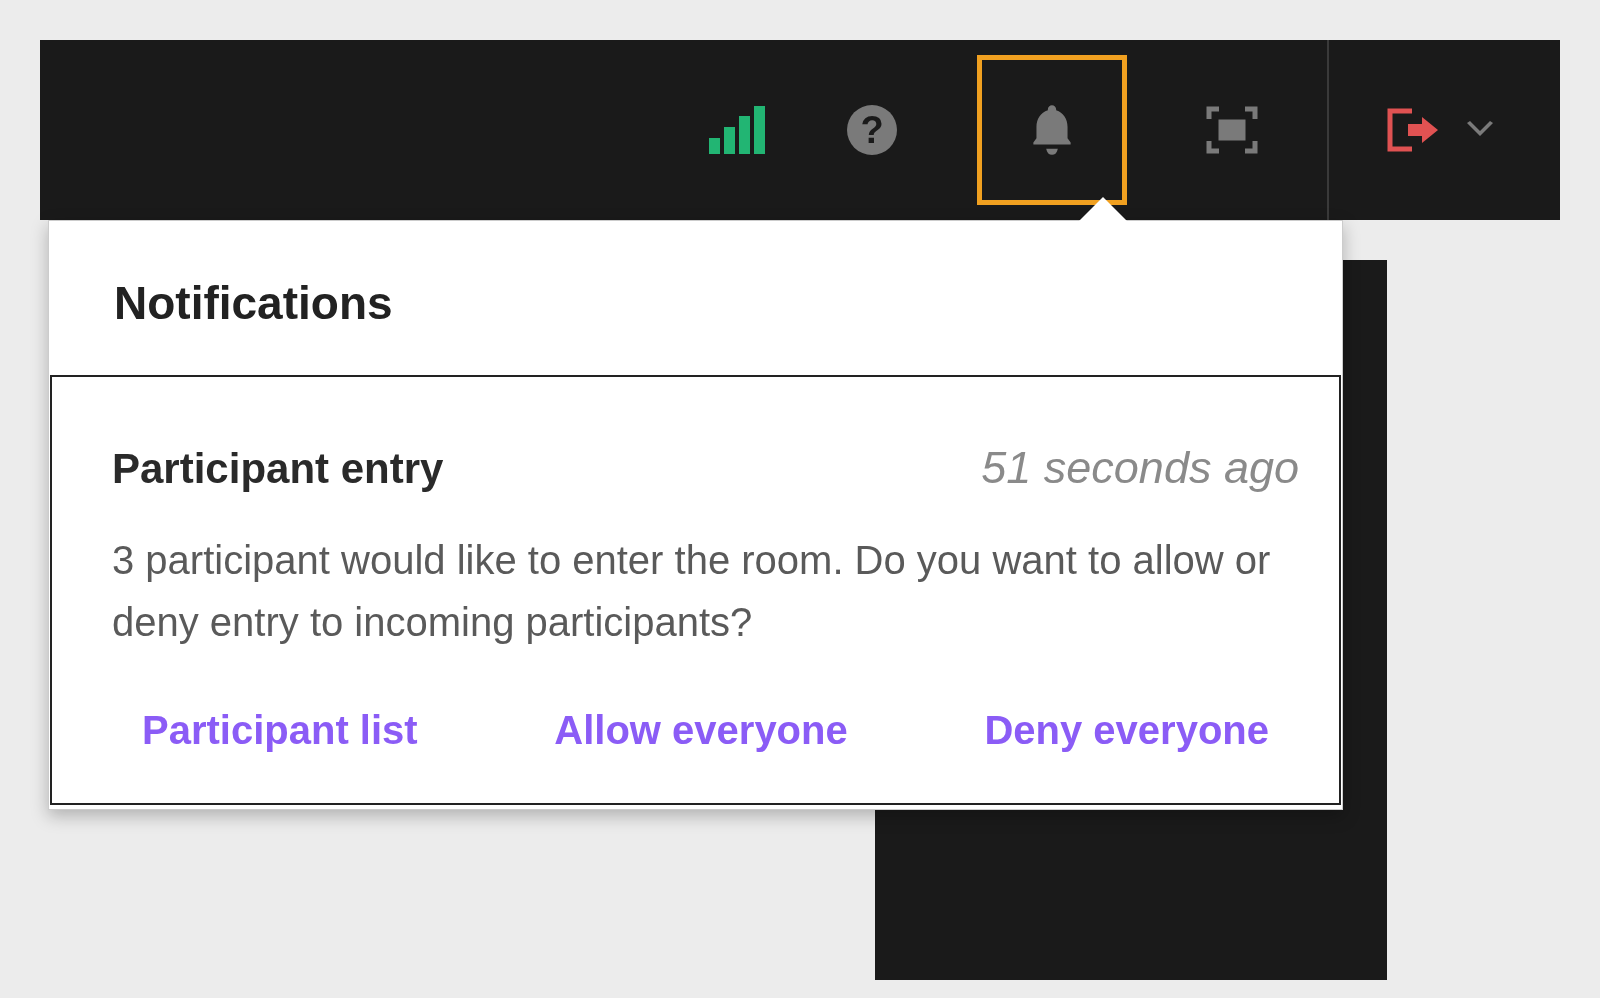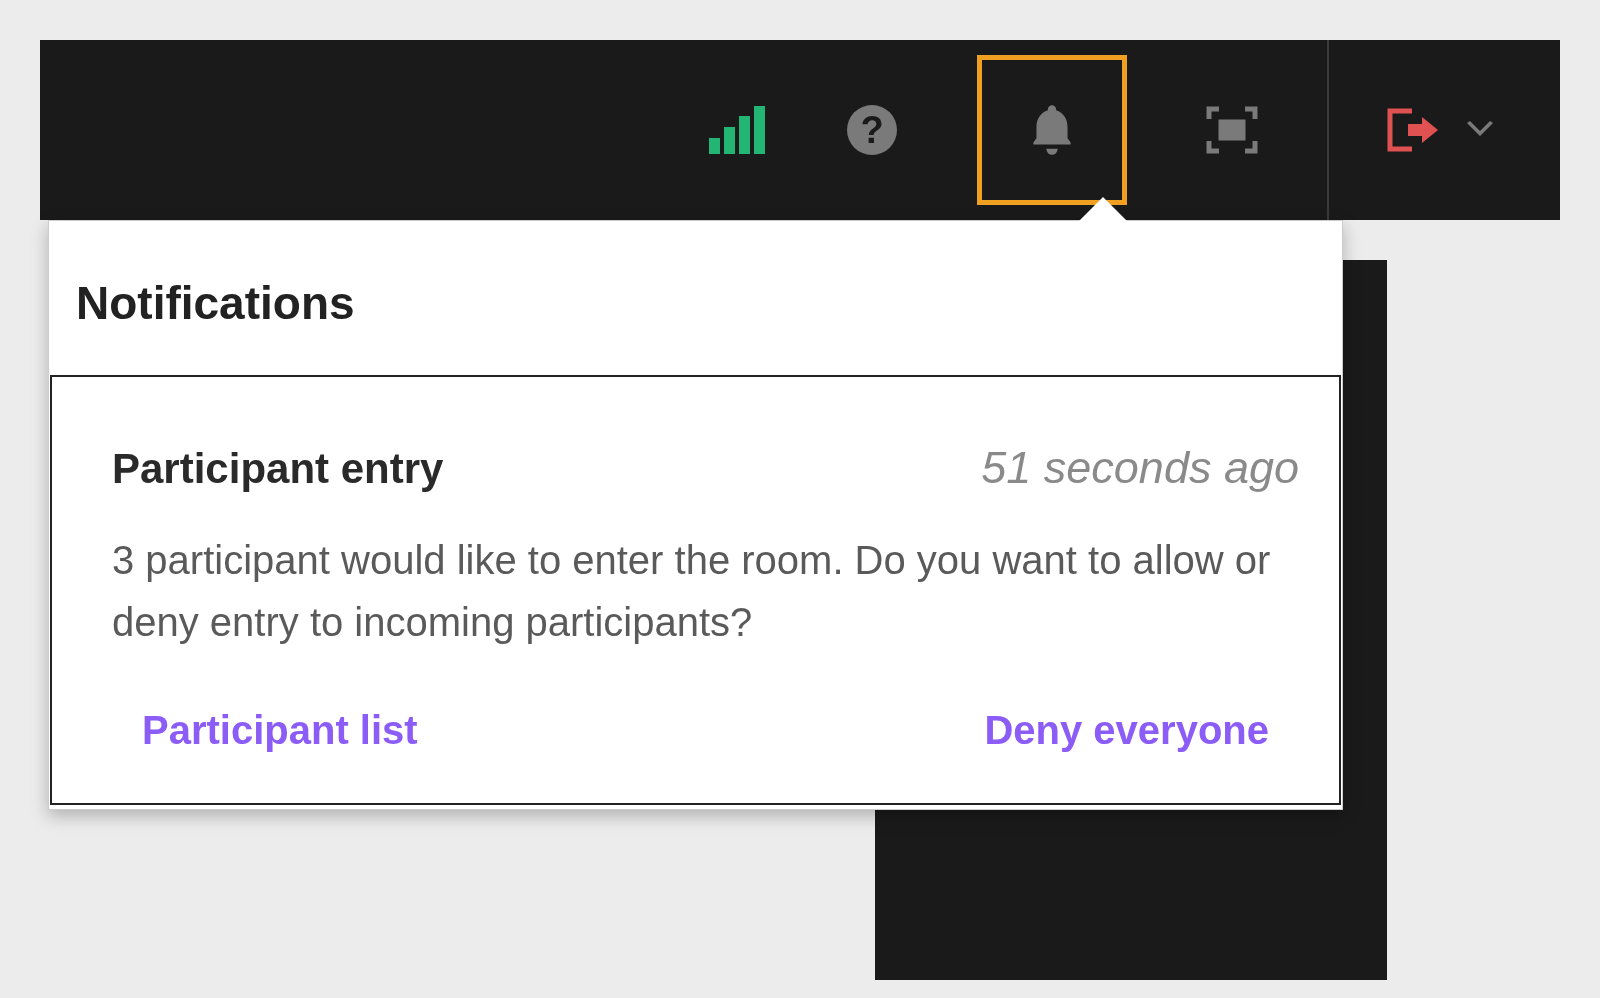--- a/index.html
+++ b/index.html
@@ -88,21 +88,21 @@
     .popover::before{
       content:"";
       position:absolute;
       top:-24px;
       left: 1030px;
       border-left:24px solid transparent;
       border-right:24px solid transparent;
       border-bottom:24px solid #fff;
     }
     .pop-header{
-      padding: 55px 65px 45px 27px;
+      padding: 55px 65px 45px 65px;
     }
     .pop-header h2{
       font-size:46px;
       font-weight:700;
       color:#222;
     }
     .notif-card{
       border:2px solid #222;
       margin: 0 1px 4px 1px;
       padding: 65px 40px 40px 60px;
@@ -208,18 +208,19 @@
       <h2>Notifications</h2>
     </div>
     <div class="notif-card">
       <div class="notif-top">
         <div class="notif-title">Participant entry</div>
         <div class="notif-time">51 seconds ago</div>
       </div>
       <div class="notif-body">3 participant would like to enter the room. Do you want to allow or deny entry to incoming participants?</div>
       <div class="notif-actions">
         <button class="action">Participant list</button>
+        <button class="action">Allow everyone</button>
         <button class="action">Deny everyone</button>
       </div>
     </div>
   </div>
 
 </div>
 
 </body></html>

